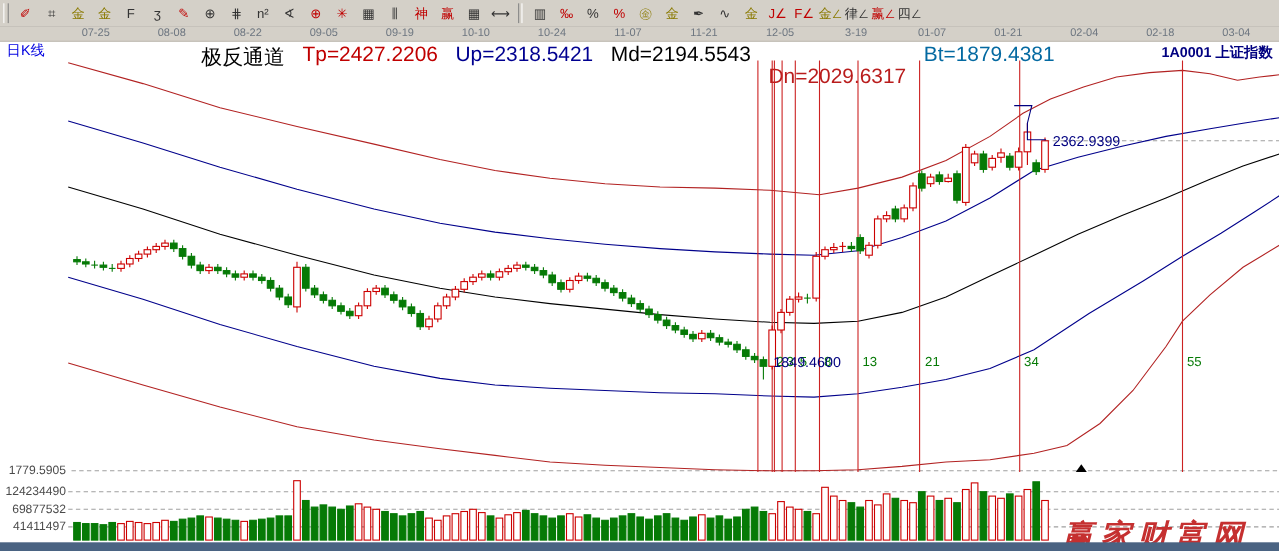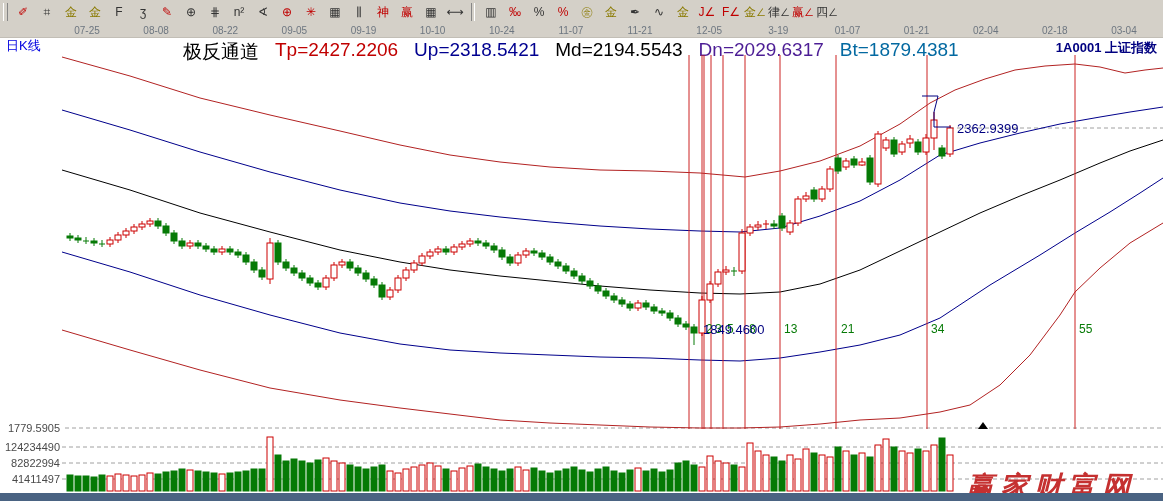--- a/index.html
+++ b/index.html
@@ -91,21 +91,21 @@
       <span style="left: 1123.95px;">03-04</span>
     </div>
 
   <div class="kline-label">日K线</div>
 
   <div class="header-row">
     <span style="color:#000;">极反通道</span>
   <span style="color: rgb(192, 0, 0);">Tp=2427.2206</span>
       <span style="color: rgb(0, 0, 144);">Up=2318.5421</span>
       <span style="color: rgb(0, 0, 0);">Md=2194.5543</span>
-      <span style="color: #4c1d95;">Dn=2029.6317</span>
+      <span style="color: #b91c1c; margin-top: 20px;">Dn=2029.6317</span>
       <span style="color: #0369a1;">Bt=1879.4381</span>
     </div>
 
   <div class="symbol-label">1A0001 上证指数</div>
 
   <svg id="chart" width="1163" height="501" viewBox="0 0 1163 501">
       <line x1="65" y1="428" x2="1163" y2="428" stroke="#a0a0a0" stroke-width="1" stroke-dasharray="4 3"></line>
       <line x1="62" y1="447" x2="1163" y2="447" stroke="#a0a0a0" stroke-width="1" stroke-dasharray="4 3"></line>
       <line x1="62" y1="463" x2="1163" y2="463" stroke="#a0a0a0" stroke-width="1" stroke-dasharray="4 3"></line>
       <line x1="62" y1="479" x2="1163" y2="479" stroke="#a0a0a0" stroke-width="1" stroke-dasharray="4 3"></line>
@@ -470,15 +470,15 @@
       <text x="1079" y="333" fill="#067a06" font-size="12px">55</text>
       <text x="957" y="133" fill="#000080" font-size="13px">2362.9399</text>
       <text x="703" y="334" fill="#000080" font-size="13px">1849.4600</text>
     </svg>
 
   <div class="watermark">赢家财富网</div>
 
   <div class="bottombar"></div>
 <div class="axis-label" style="top: 422px;">1779.5905</div>
     <div class="axis-label" style="top: 441px;">124234490</div>
-    <div class="axis-label" style="top: 457px;">82822994</div>
+    <div class="axis-label" style="top: 457px;">69877532</div>
     <div class="axis-label" style="top: 473px;">41411497</div>
   </div>
 
 </body></html>

